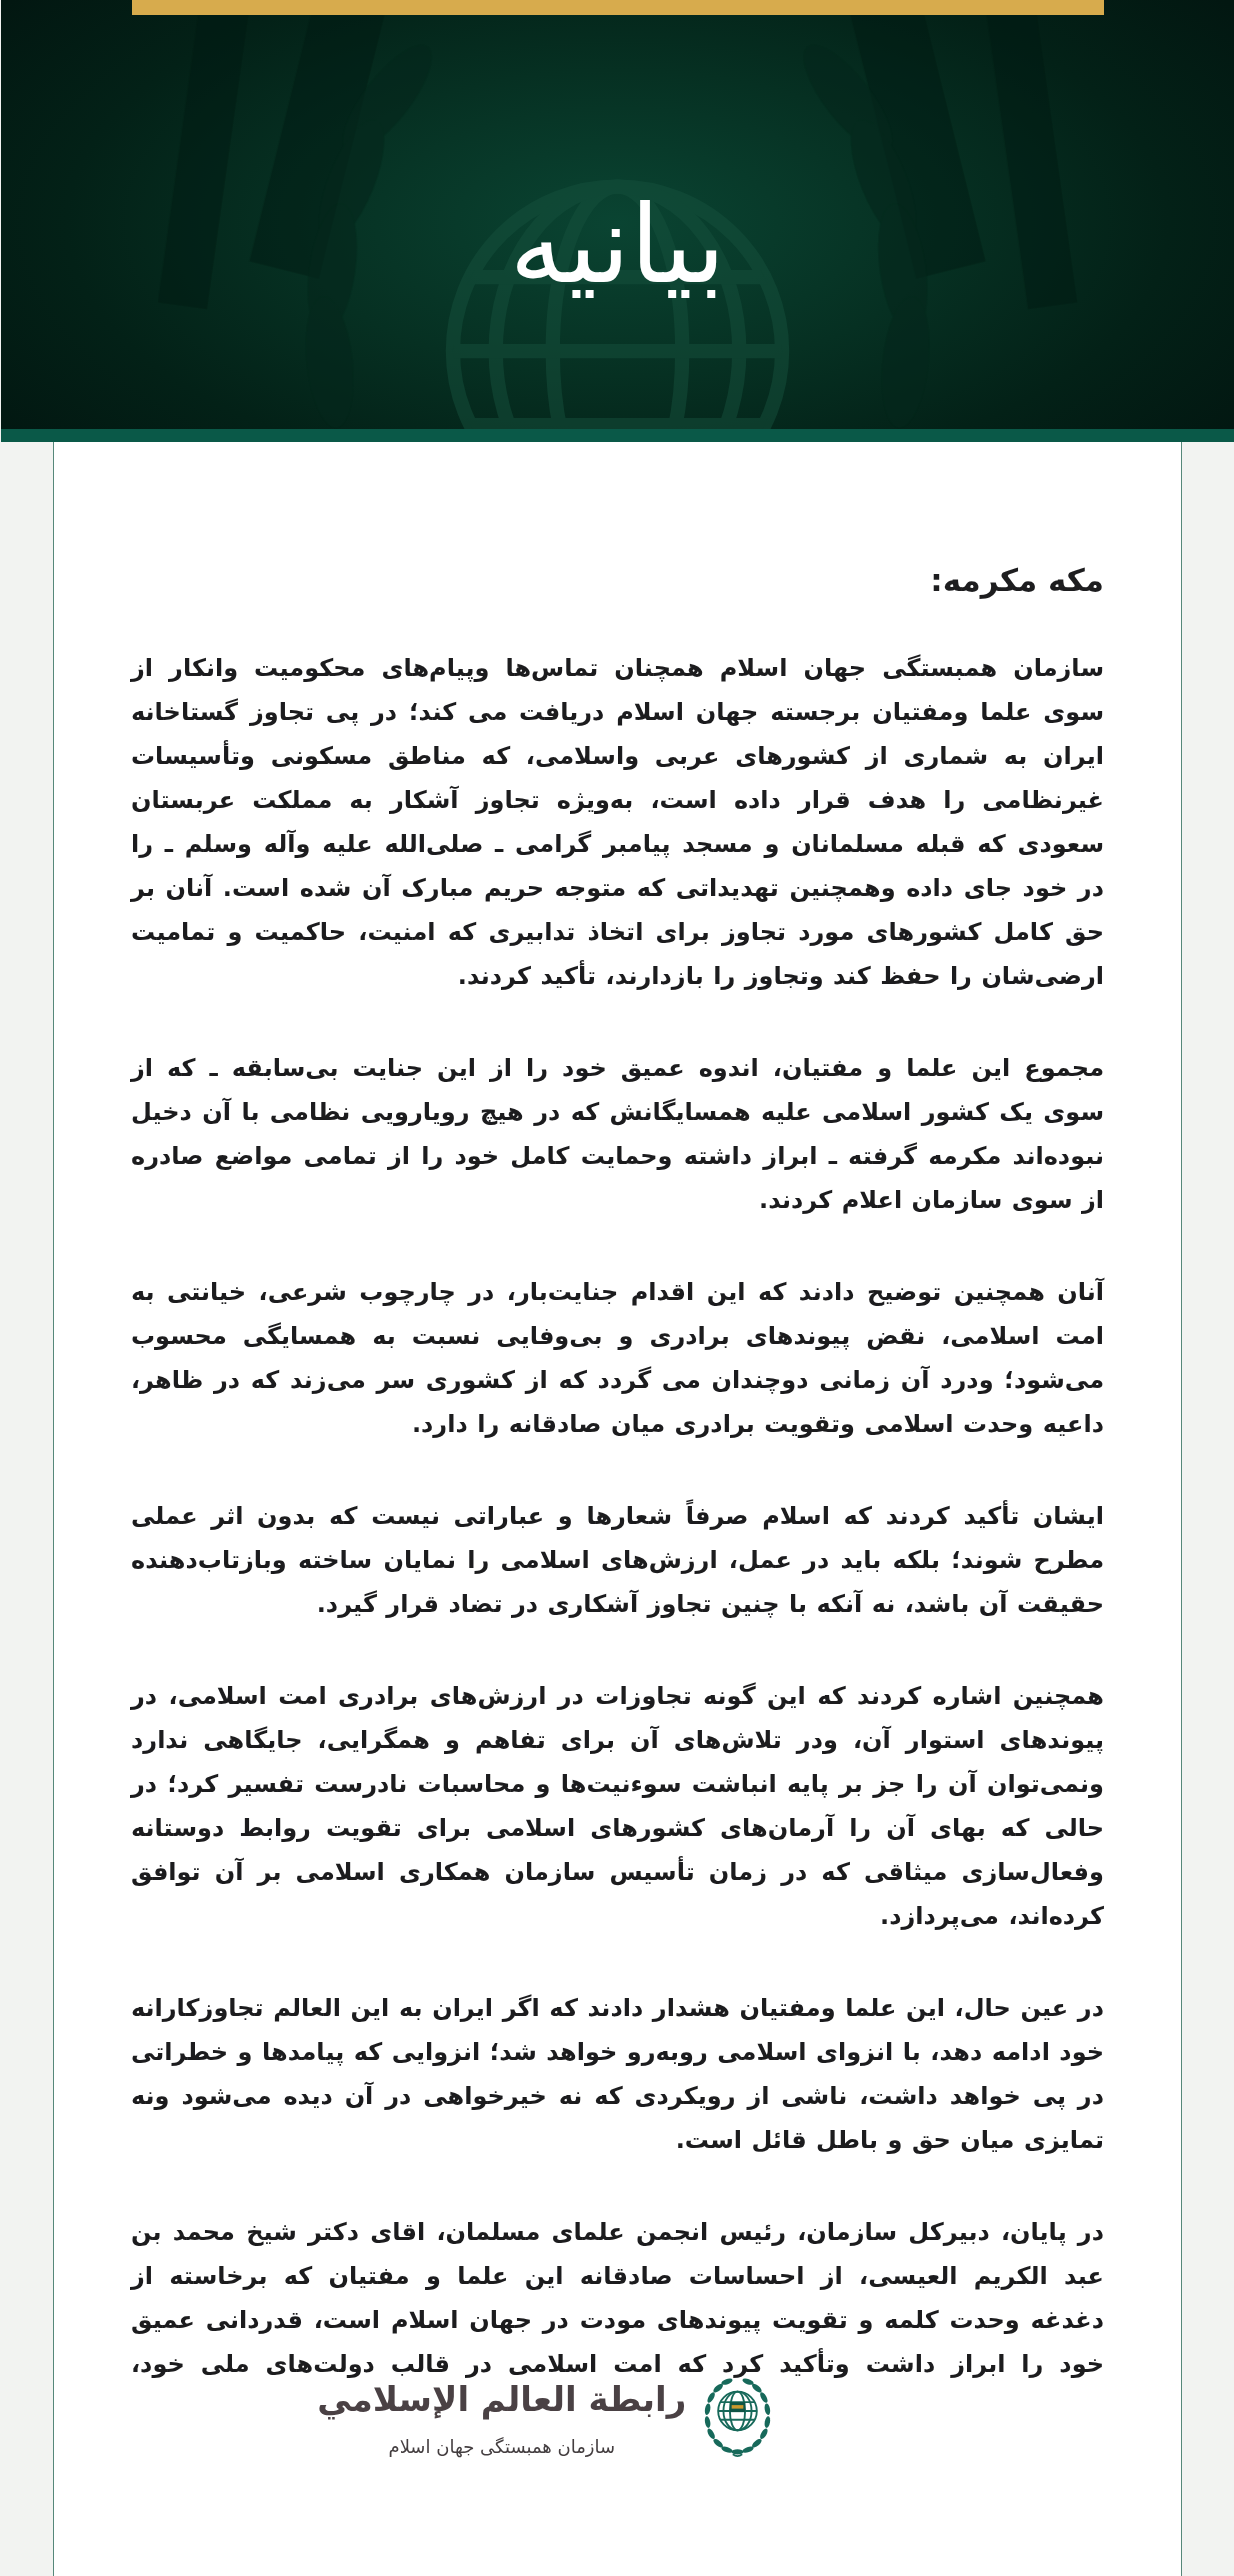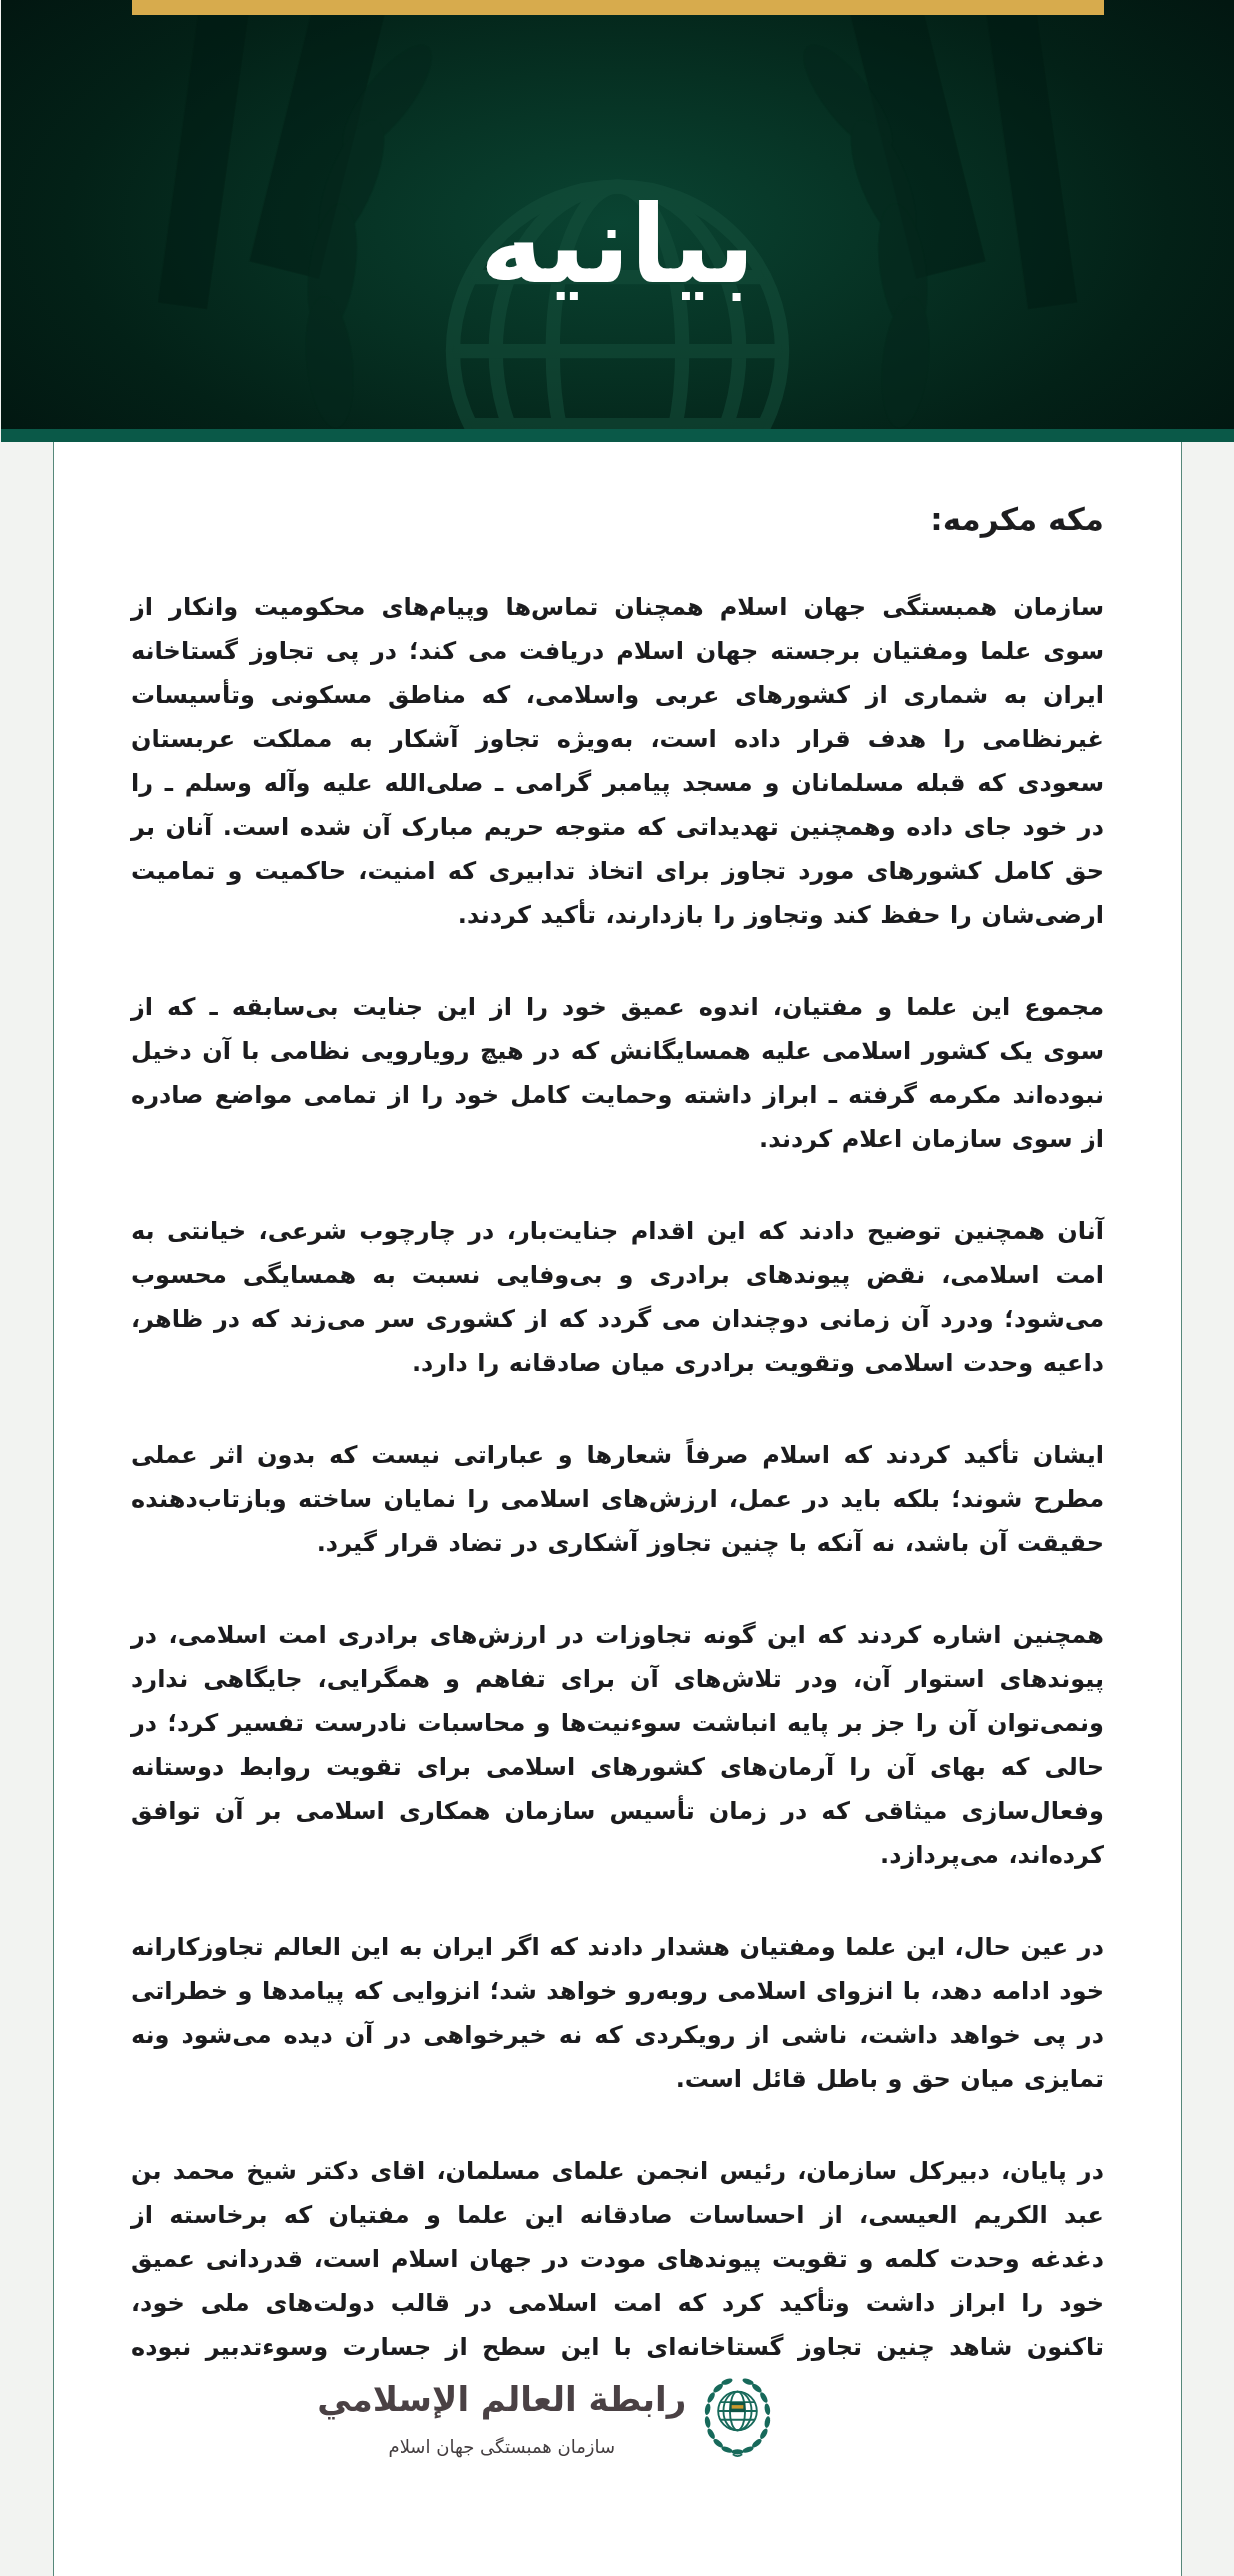--- a/index.html
+++ b/index.html
@@ -18,36 +18,36 @@
   }
   .header svg.watermark{ position:absolute; top:0; left:0; }
   .gold-bar{
     position:absolute; top:0; left:50%; transform:translateX(-50%);
     width:972px; height:15px; background:#d7ab4d; z-index:3;
   }
   .page-title{
     position:absolute; top:0; left:0; width:100%; height:429px;
     display:flex; align-items:center; justify-content:center;
     padding-top:60px;
-    color:#ffffff; font-size:108px; font-weight:700; line-height:1;
+    color:#ffffff; font-size:108px; font-weight:400; line-height:1;
     z-index:2; letter-spacing:0;
   }
   .teal-strip{
     position:absolute; top:429px; left:0; width:1235px; height:13px;
     background:#0a5948; z-index:3;
   }
   
   .panel{
     position:absolute; top:442px; left:53px; width:1129px; height:2134px;
     background:#ffffff;
     border-left:1.1px solid #56887a; border-right:1.1px solid #56887a;
   }
   .doc-content{
     position:absolute; top:0; left:0; width:100%;
-    padding:59px 77px 0 77px;
+    padding:120px 77px 0 77px;
     direction:rtl;
     color:#1c1c1e;
     max-height:1937px; overflow:hidden;
   }
   .doc-heading{
     font-size:31px; font-weight:700; text-align:right;
     margin-bottom:40px; color:#1d1d1f;
   }
   .para{
     font-size:24px; font-weight:700; line-height:44px;

